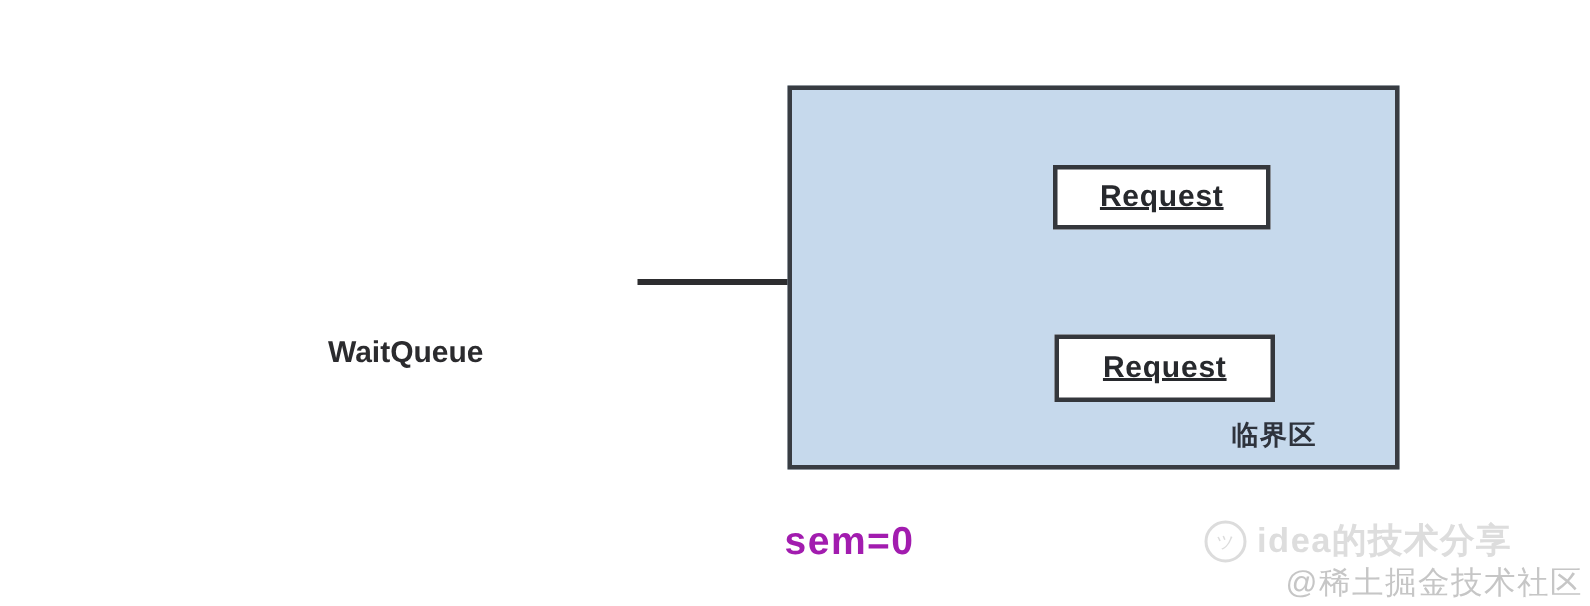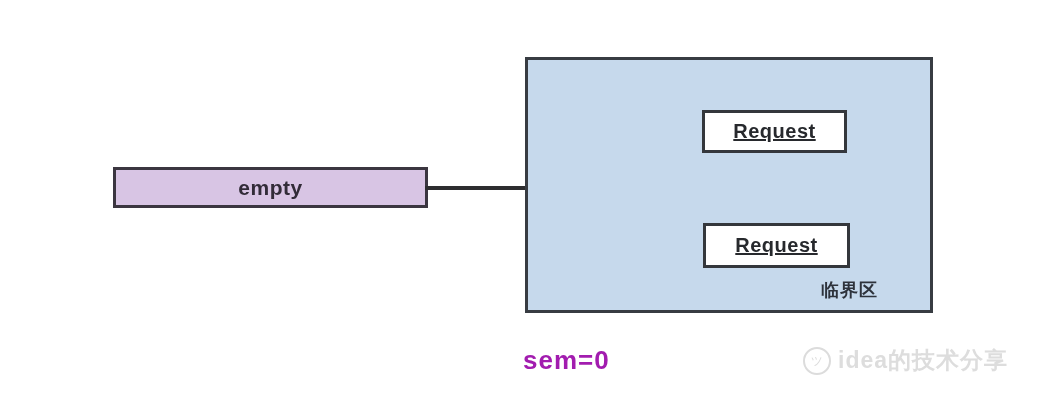--- a/index.html
+++ b/index.html
@@ -131,23 +131,21 @@
     font-weight: 400;
     color: #c6c6c6;
     letter-spacing: 1px;
   }
 </style>
 </head>
 <body>
 
 <div id="canvas">
 
-  <div class="wait-queue-box">
-    <span>empty</span>
-  </div>
+  <div class="wait-queue-caption">WaitQueue</div>
 
   <div class="line line-main"></div>
   <div class="line line-vertical"></div>
   <div class="line line-branch-top"></div>
   <div class="line line-branch-bottom"></div>
   <div class="arrowhead arrowhead-top"></div>
   <div class="arrowhead arrowhead-bottom"></div>
 
   <div class="critical-box">
     <span class="critical-label">临界区</span>
@@ -158,14 +156,15 @@
   <div class="request-box request-2">
     <span>Request</span>
   </div>
 
   <div class="sem-label">sem=0</div>
 
   <div class="watermark-line1">
     <span class="watermark-logo">ツ</span>
     <span class="watermark-text1">idea的技术分享</span>
   </div>
+  <div class="watermark-line2">@稀土掘金技术社区</div>
 
 </div>
 
 </body></html>

